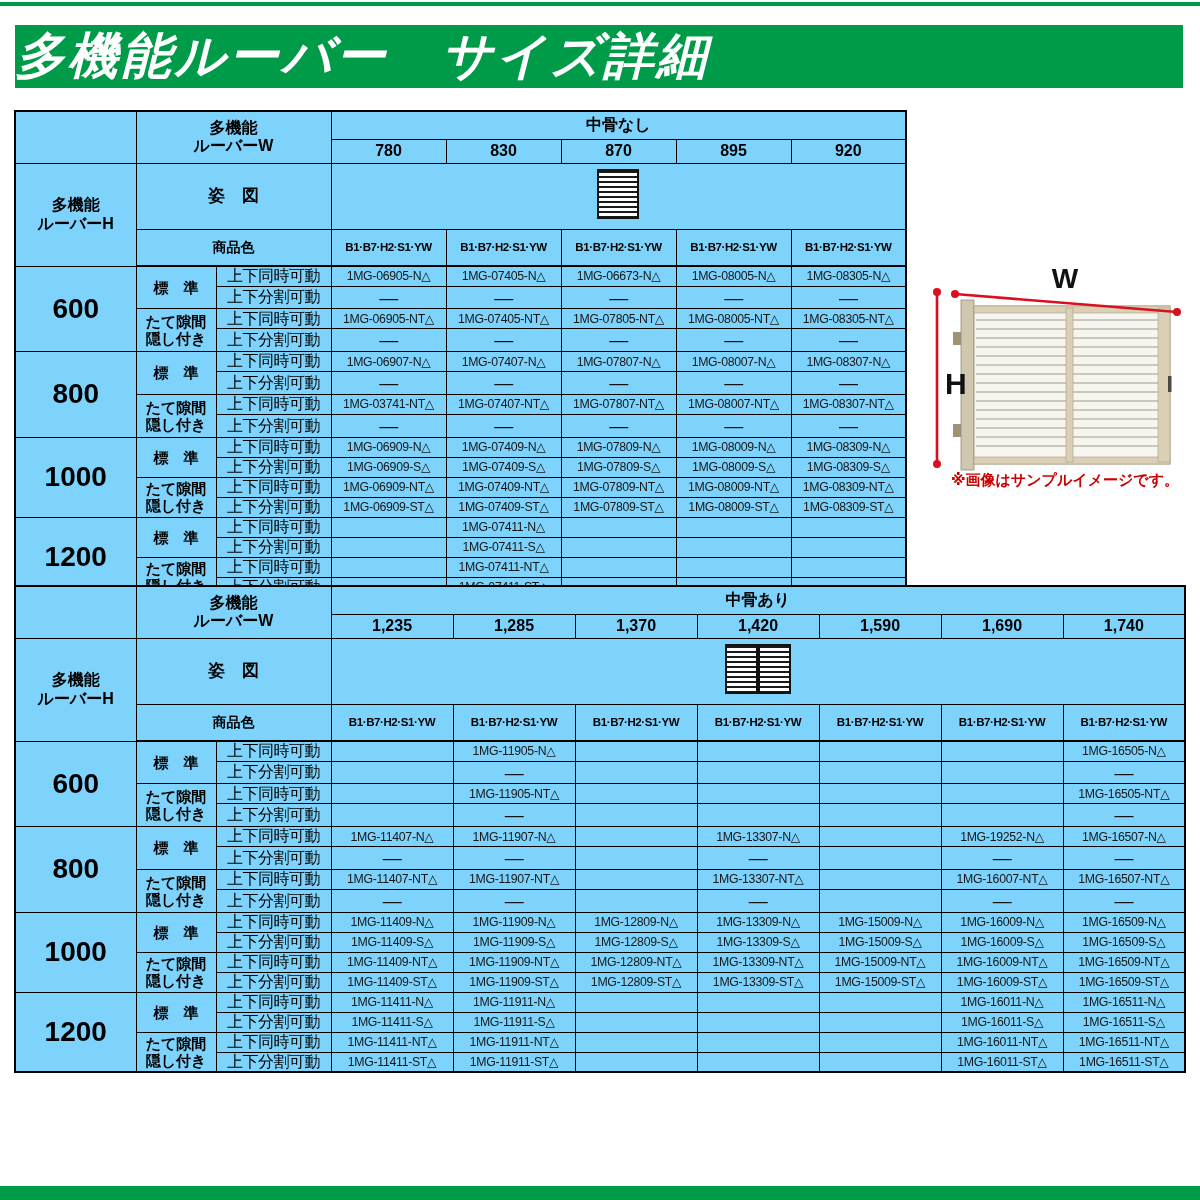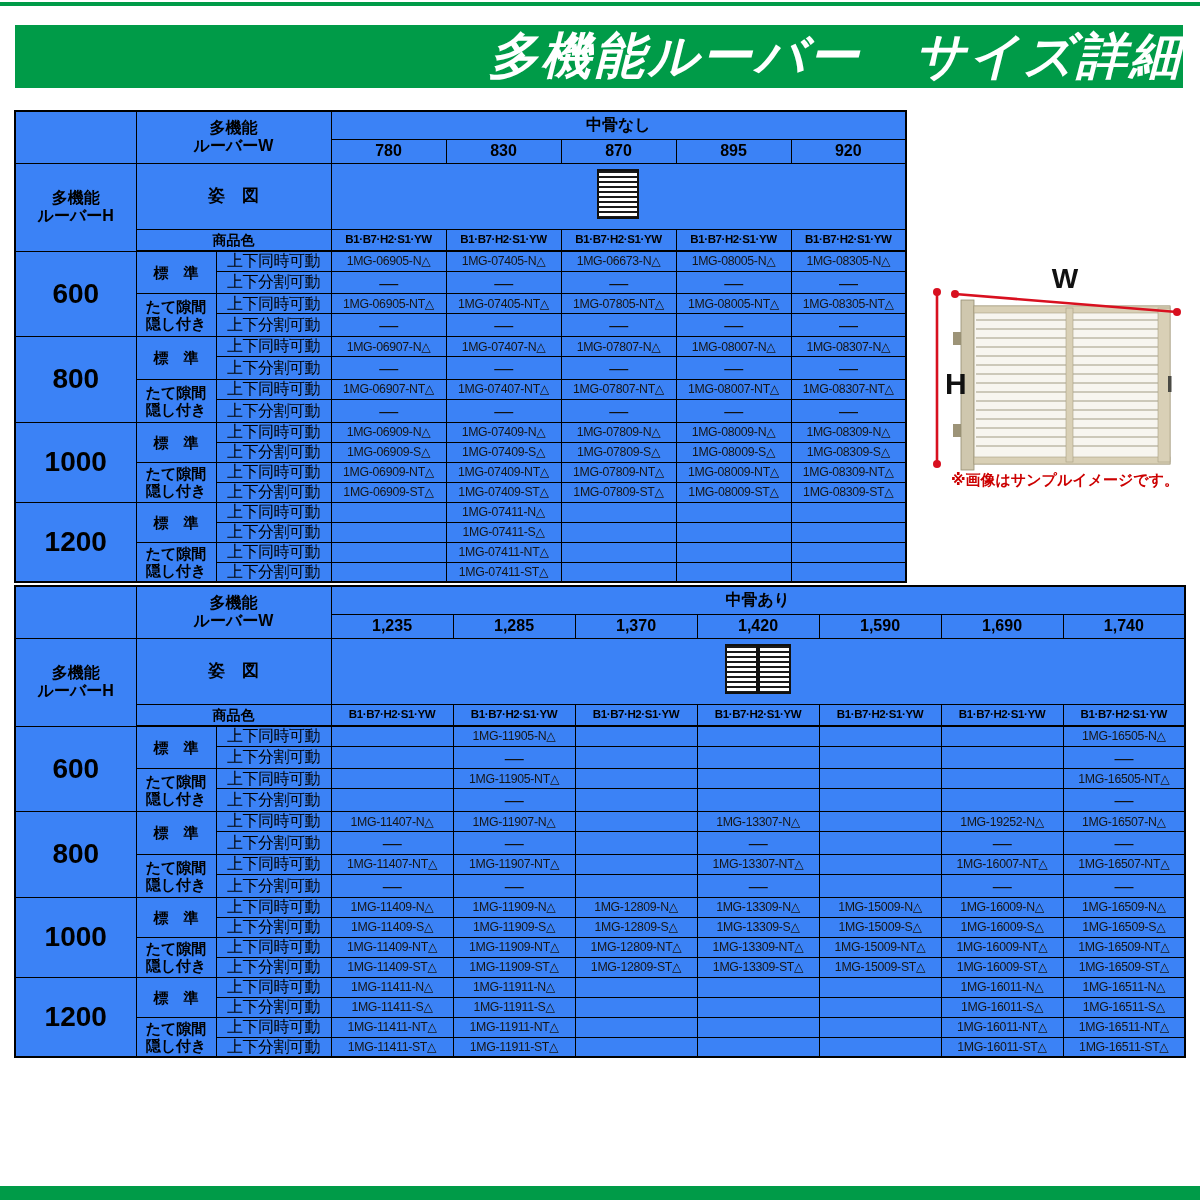--- a/index.html
+++ b/index.html
@@ -1,31 +1,31 @@
 <!DOCTYPE html>
 <html style="--green: #009b48; --red: #cc0000; --arrow: #d8101f;"><head>
 <meta charset="utf-8">
 <style>
   :root{ --green:#009b48; --red:#cc0000; --arrow:#d8101f; }
   html,body{margin:0;padding:0;background:#fff;}
   #page{position:relative;width:1200px;height:1200px;background:#fff;overflow:hidden;
         font-family:"Liberation Sans","DejaVu Sans",sans-serif;color:#000;}
   #top-line{position:absolute;left:0;top:2px;width:1200px;height:4px;background:var(--green);}
   #banner{position:absolute;left:15px;top:25px;width:1168px;height:63px;background:var(--green);}
-  #banner .title{width:100%;height:63px;line-height:63px;text-align:right;color:#fff;
+  #banner .title{width:100%;height:63px;line-height:63px;text-align:left;color:#fff;
         font-size:50px;font-weight:bold;font-style:italic;letter-spacing:3px;white-space:nowrap;}
   #bottom-bar{position:absolute;left:0;top:1186px;width:1200px;height:14px;background:var(--green);}
 
   table.spec{position:absolute;border-collapse:collapse;table-layout:fixed;
-        border:2px solid #000;background:#3b82f6;}
+        border:2px solid #000;background:#7dd3fc;}
   #table1{left:14px;top:110px;width:891px;}
   #table2{left:14px;top:585px;width:1170px;}
   table.spec td{border:1px solid #000;text-align:center;vertical-align:middle;
         padding:0;overflow:hidden;white-space:pre-line;line-height:1.15;}
-  tr.r1{height:28px;} tr.r2{height:24px;margin-top:37px;} tr.r3{height:66px;} tr.r4{height:22px;margin-left:10px;}
+  tr.r1{height:28px;} tr.r2{height:24px;margin-top:37px;} tr.r3{height:66px;} tr.r4{height:37px;margin-left:10px;}
   tr.dr{height:20px;}
   td.cA{border-right:2px solid #000;}
   td.blank{border-bottom:1px solid #000;}
   td.wlbl,td.hlbl{font-weight:bold;font-size:16px;}
   td.spanhdr{font-weight:bold;font-size:16px;}
   td.wnum{font-weight:bold;font-size:16px;}
   td.figlbl{font-weight:bold;font-size:17px;}
   td.clbl{font-weight:bold;font-size:14px;}
   td.ccode{font-weight:bold;font-size:11.5px;letter-spacing:-0.4px;}
   tr.colorrow td{border-bottom:2px solid #000;}
@@ -145,21 +145,21 @@
           <td class="code gray dash">—</td>
           <td class="code gray dash">—</td>
           <td class="code gray dash">—</td>
           <td class="code gray dash">—</td>
           <td class="code gray dash">—</td>
         </tr>
         <tr class="dr">
           <td class="cB gap gend" rowspan="2">たて隙間
 隠し付き</td>
           <td class="mlbl dashed">上下同時可動</td>
-          <td class="code dashed">1MG-06907-NT△</td>
+          <td class="code dashed">1MG-03741-NT△</td>
           <td class="code dashed">1MG-07407-NT△</td>
           <td class="code dashed">1MG-07807-NT△</td>
           <td class="code dashed">1MG-08007-NT△</td>
           <td class="code dashed">1MG-08307-NT△</td>
         </tr>
         <tr class="dr">
           <td class="mlbl gend">上下分割可動</td>
           <td class="code gend dash">—</td>
           <td class="code gend dash">—</td>
           <td class="code gend dash">—</td>

